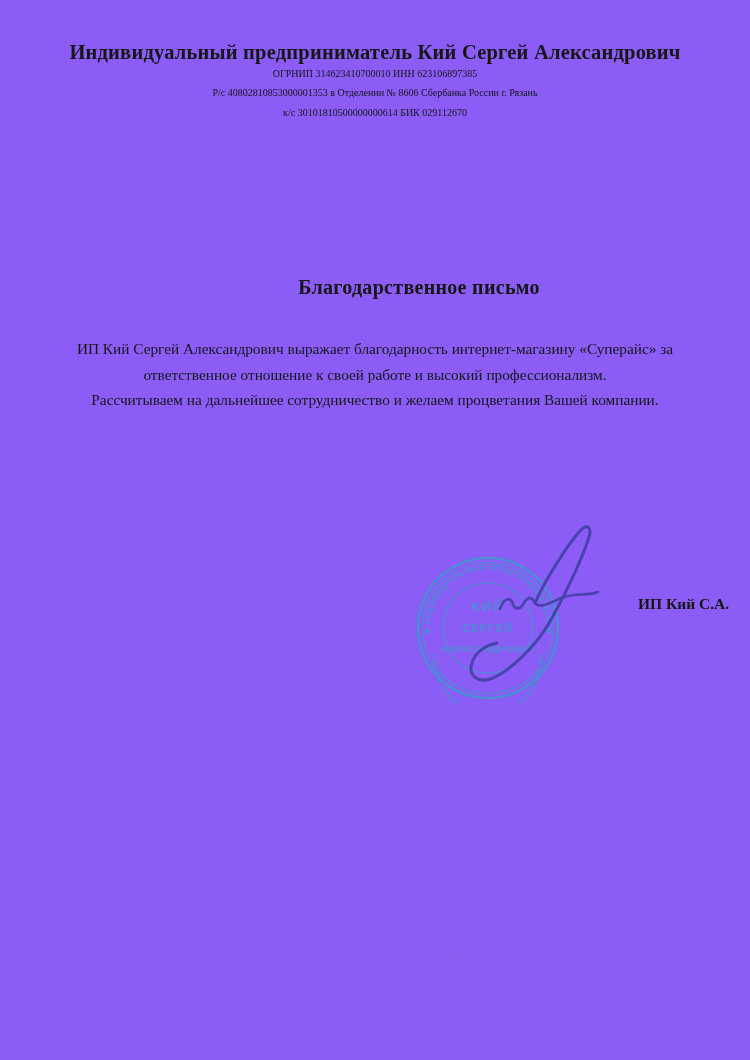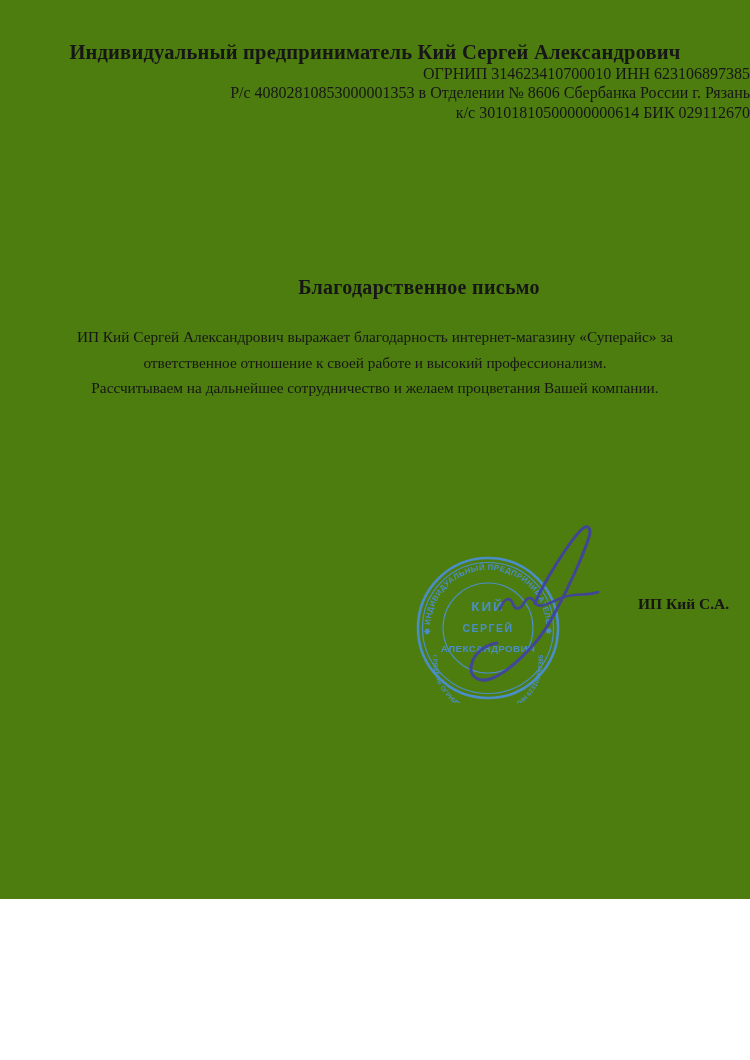--- a/index.html
+++ b/index.html
@@ -3,61 +3,60 @@
 <meta charset="utf-8">
 <style>
   html, body {
     margin: 0;
     padding: 0;
     background: #ffffff;
   }
   .page {
     position: relative;
     width: 750px;
-    height: 899px;
-    background: #4d7c0f;
+    height: 1060px;
+    background: #8b5cf6;
     overflow: hidden;
     font-family: "Liberation Serif", serif;
     color: #161616;
   }
   
   .letterhead {
     position: absolute;
     top: 41px;
     left: 0;
     width: 100%;
     text-align: center;
   }
   .lh-name {
     font-size: 20.5px;
     font-weight: bold;
     letter-spacing: 0.2px;
     line-height: 23px;
   }
   .lh-line {
-    font-size: 16px;
+    font-size: 10px;
     line-height: 19.4px;
-    text-align: right;
   }
   
   .doc-title {
     position: absolute;
     top: 263px;
     left: 0;
     width: 100%;
     text-align: center;
     font-size: 20px;
     font-weight: bold;
     letter-spacing: 0.3px;
     padding-left: 44px;
   }
   
   .body-text {
     position: absolute;
-    top: 324px;
+    top: 336px;
     left: 35px;
     right: 35px;
     text-align: center;
     font-size: 15.3px;
     line-height: 25.6px;
   }
   
   .stamp-svg {
     position: absolute;
     left: 413px;

